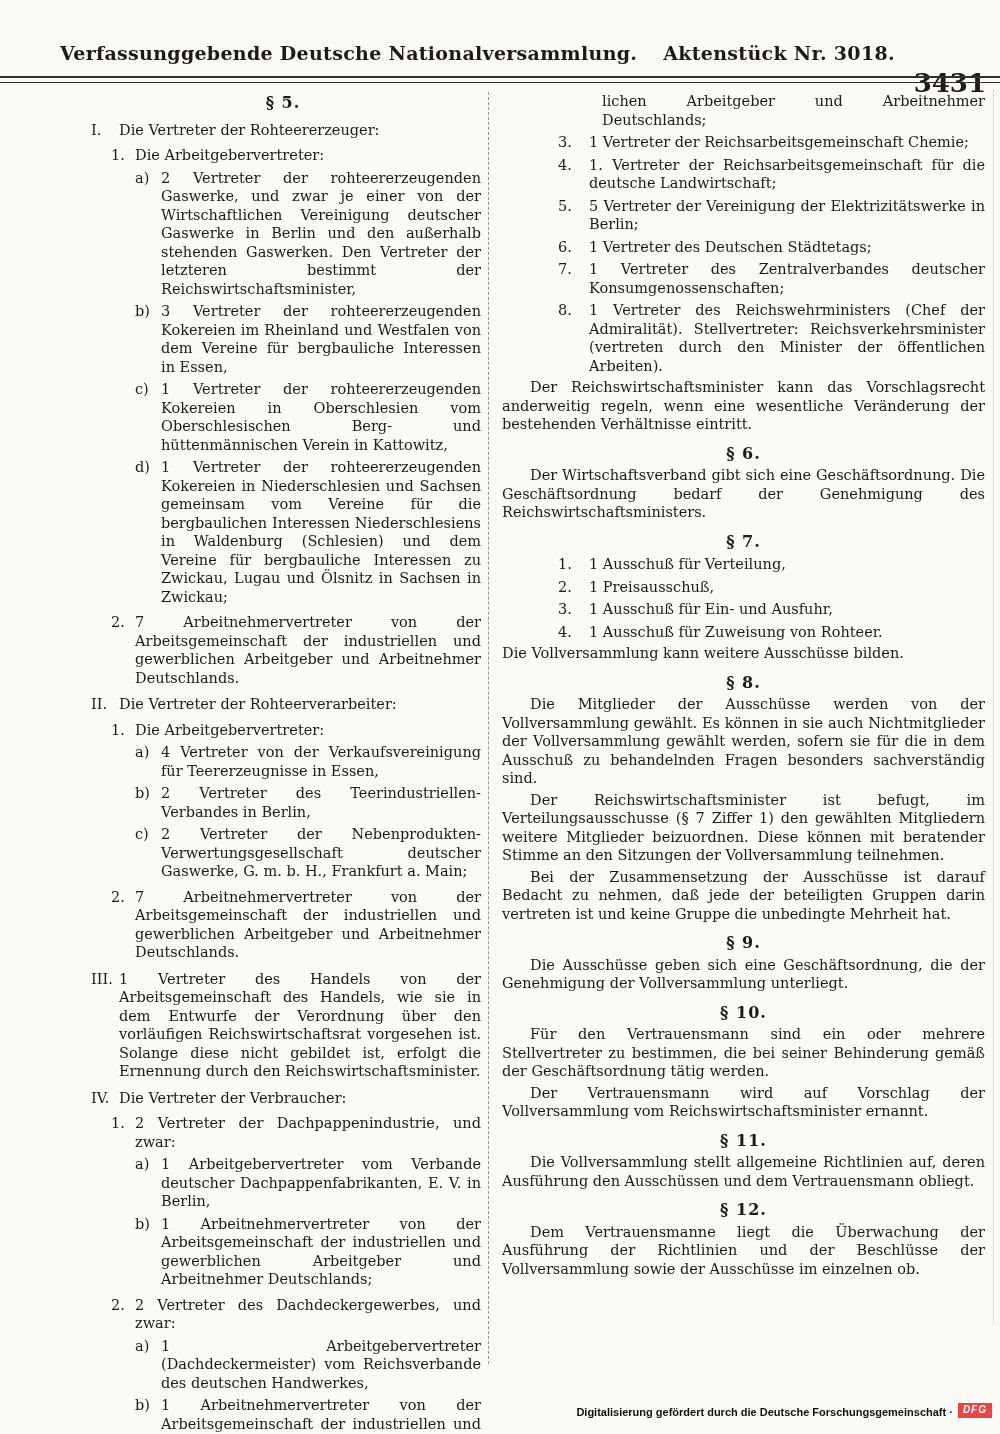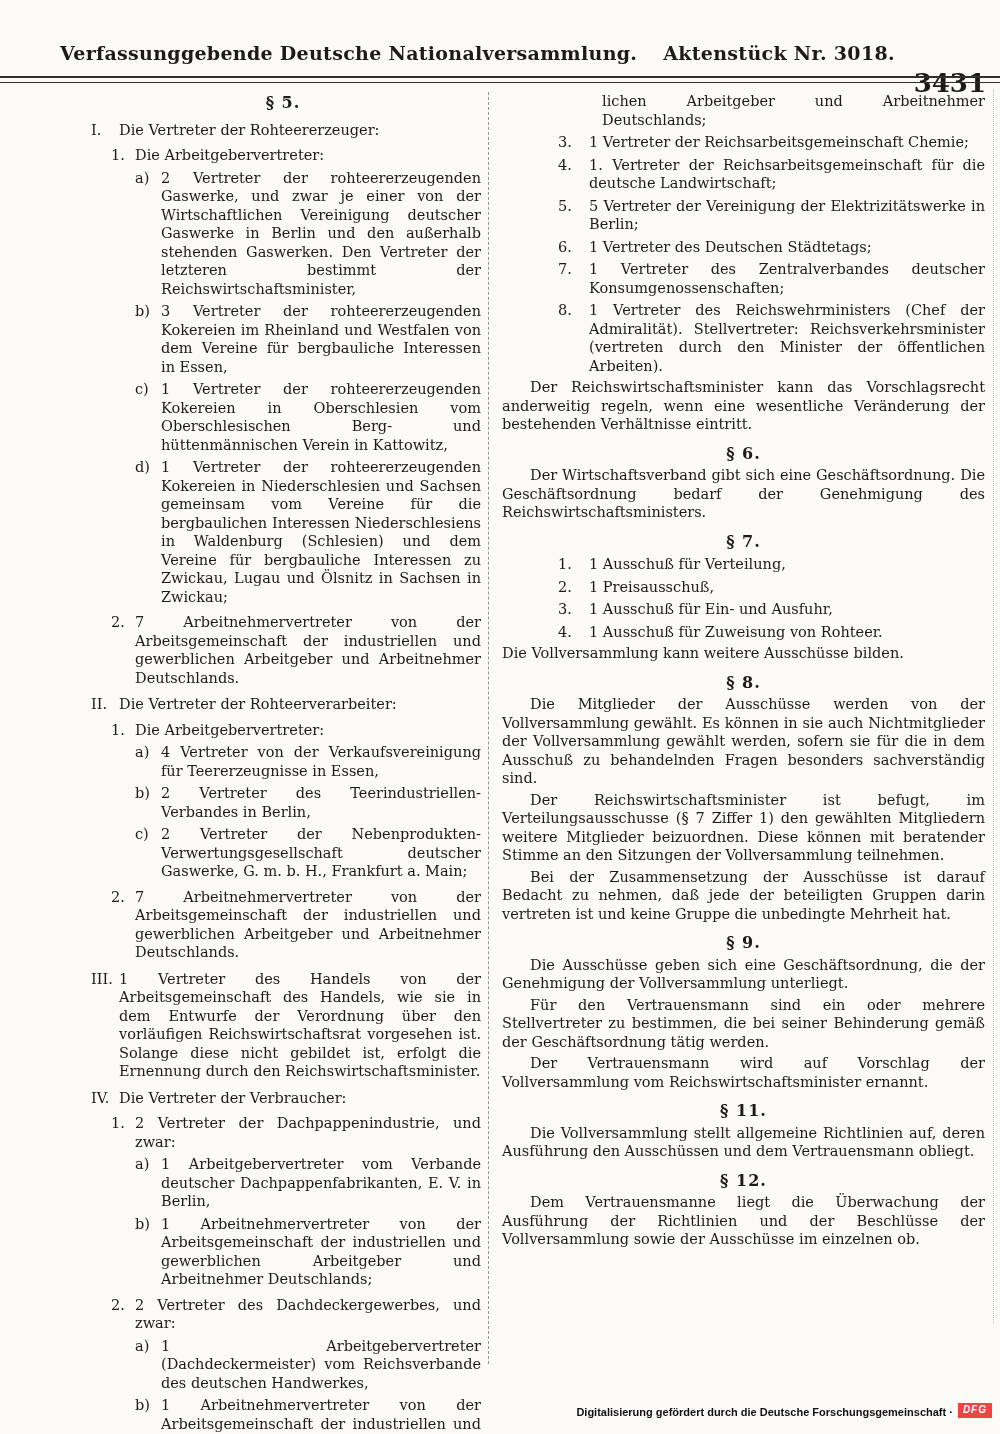--- a/index.html
+++ b/index.html
@@ -233,20 +233,21 @@
           <span class="marker">4.</span>
           <div class="itext">1 Ausschuß für Zuweisung von Rohteer.</div>
         </div>
         <div class="para">Die Vollversammlung kann weitere Ausschüsse bilden.</div>
         <div class="heading">§ 8.</div>
         <div class="para ind">Die Mitglieder der Ausschüsse werden von der Vollversammlung gewählt. Es können in sie auch Nichtmitglieder der Vollversammlung gewählt werden, sofern sie für die in dem Ausschuß zu behandelnden Fragen besonders sachverständig sind.</div>
         <div class="para ind">Der Reichswirtschaftsminister ist befugt, im Verteilungsausschusse (§ 7 Ziffer 1) den gewählten Mitgliedern weitere Mitglieder beizuordnen. Diese können mit beratender Stimme an den Sitzungen der Vollversammlung teilnehmen.</div>
         <div class="para ind">Bei der Zusammensetzung der Ausschüsse ist darauf Bedacht zu nehmen, daß jede der beteiligten Gruppen darin vertreten ist und keine Gruppe die unbedingte Mehrheit hat.</div>
         <div class="heading">§ 9.</div>
         <div class="para ind">Die Ausschüsse geben sich eine Geschäftsordnung, die der Genehmigung der Vollversammlung unterliegt.</div>
+        <div class="heading">§ 10.</div>
         <div class="para ind">Für den Vertrauensmann sind ein oder mehrere Stellvertreter zu bestimmen, die bei seiner Behinderung gemäß der Geschäftsordnung tätig werden.</div>
         <div class="para ind">Der Vertrauensmann wird auf Vorschlag der Vollversammlung vom Reichswirtschaftsminister ernannt.</div>
         <div class="heading">§ 11.</div>
         <div class="para ind">Die Vollversammlung stellt allgemeine Richtlinien auf, deren Ausführung den Ausschüssen und dem Vertrauensmann obliegt.</div>
         <div class="heading">§ 12.</div>
         <div class="para ind">Dem Vertrauensmanne liegt die Überwachung der Ausführung der Richtlinien und der Beschlüsse der Vollversammlung sowie der Ausschüsse im einzelnen ob.</div>
       </div>
   </div>
 
   <div class="right-edge"></div>

